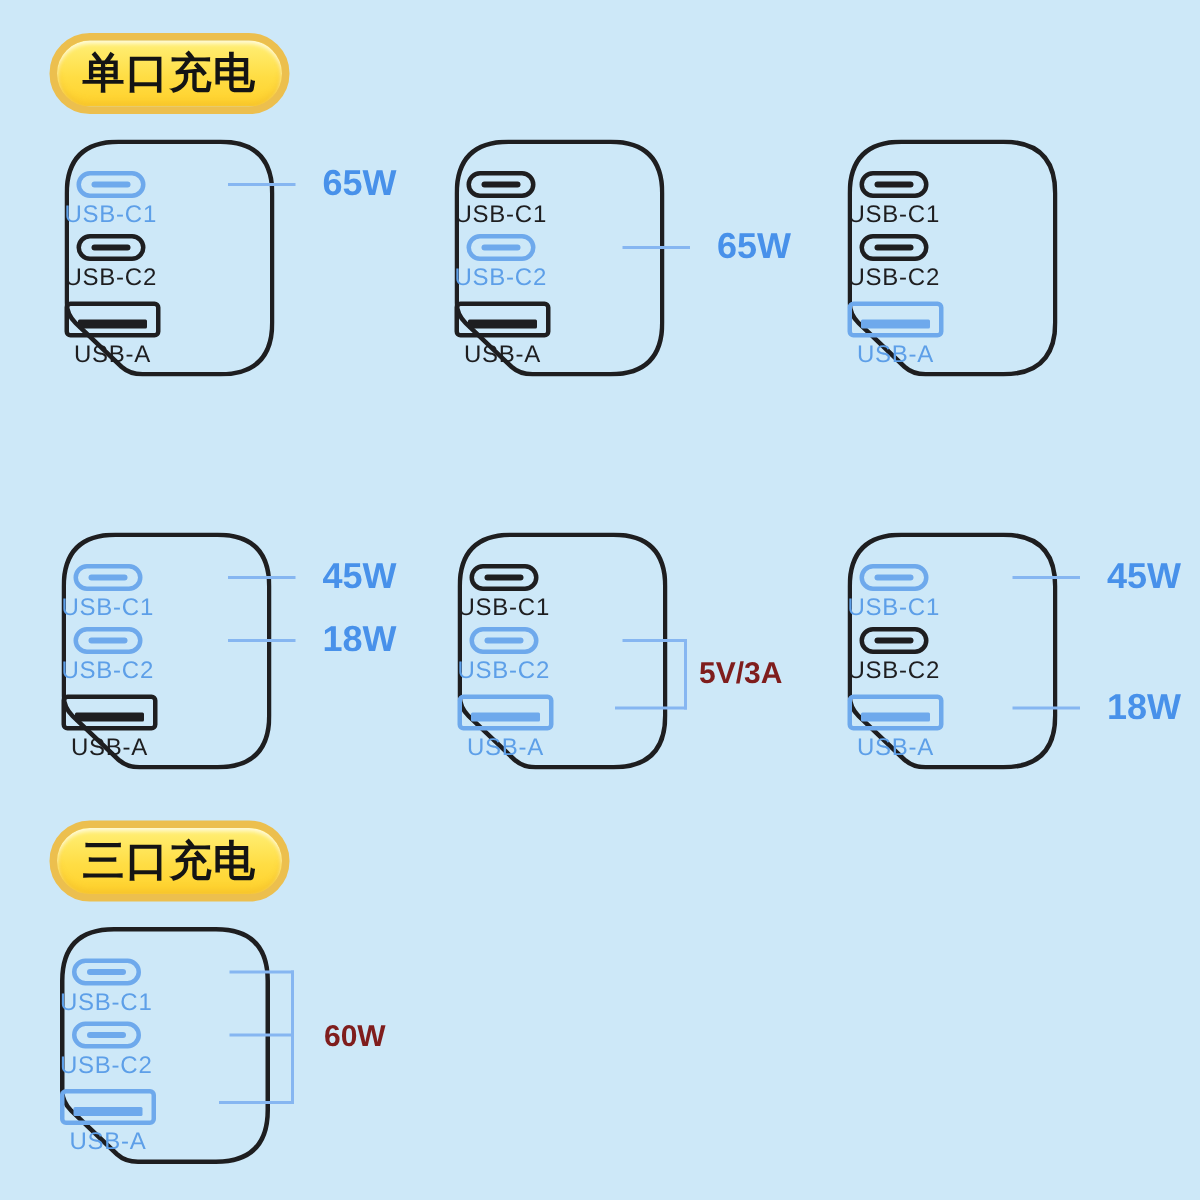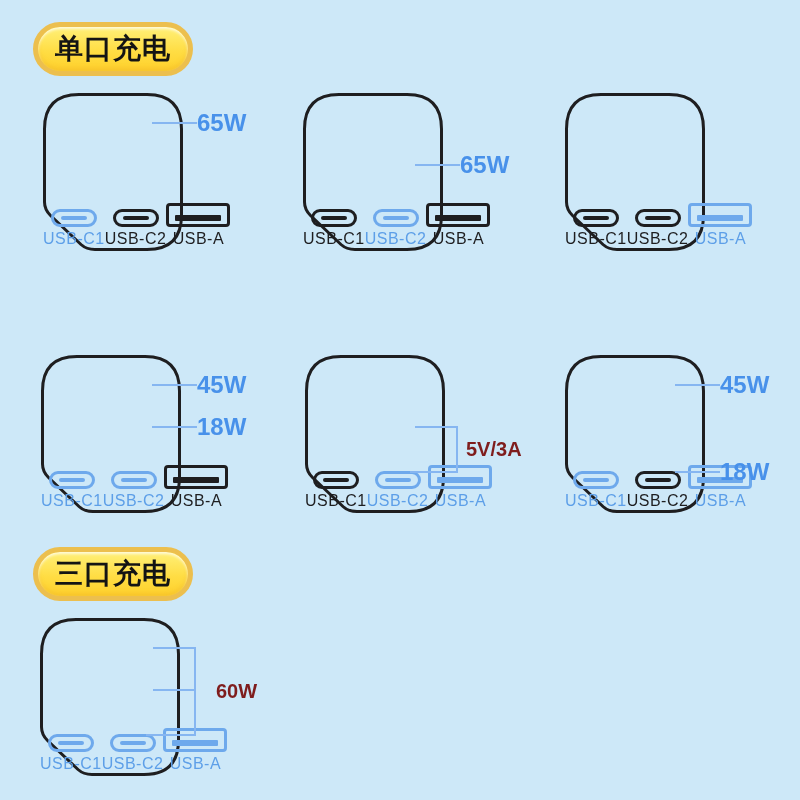--- a/index.html
+++ b/index.html
@@ -13,38 +13,38 @@
     border:5px solid #ecbf4e;border-radius:27px;
     background:linear-gradient(180deg,#fff078 0%,#ffdd44 55%,#ffd12b 100%);
     box-shadow:inset 0 2px 3px rgba(255,255,255,.75), inset 0 -3px 4px rgba(224,160,40,.25);
     display:flex;align-items:center;justify-content:center;
     font-size:28px;font-weight:bold;color:#141414;letter-spacing:1px;
   }
   
   .charger{position:absolute;width:140px;height:158px;}
   .charger svg{position:absolute;left:0;top:0;}
   .ports{position:absolute;left:0;top:0;width:140px;height:158px;
-    display:flex;flex-direction:row;align-items:flex-end;padding-top:21px;box-sizing:border-box;}
+    display:flex;flex-direction:column;align-items:flex-start;padding-top:21px;box-sizing:border-box;}
   .pblock{display:flex;flex-direction:column;align-items:center;}
   .pill{width:46px;height:18px;border:3px solid #1e1e20;border-radius:10px;
     box-sizing:border-box;position:relative;}
   .pill .bar{position:absolute;left:50%;top:50%;transform:translate(-50%,-50%);
     width:26px;height:4px;border-radius:2px;background:#1e1e20;display:block;}
   .usba{width:64px;height:24px;border:3px solid #1e1e20;border-radius:4px;
     box-sizing:border-box;position:relative;margin-top:3px;}
   .usba .bar{position:absolute;left:50%;bottom:3px;transform:translateX(-50%);
     width:46px;height:6px;border-radius:1px;background:#1e1e20;display:block;}
   .plabel{margin-top:3px;margin-bottom:3px;font-size:16px;line-height:18px;
     color:#1e1e20;letter-spacing:.5px;white-space:nowrap;}
   
   .b.pill,.b.usba{border-color:#6ea9ec;}
   .b .bar{background:#6ea9ec;}
   .plabel.b{color:#5d9fe8;}
   
-  .callout{position:absolute;height:26px;display:flex;align-items:center;gap:0;}
+  .callout{position:absolute;height:26px;display:flex;align-items:center;gap:18px;}
   .cline{width:45px;height:2px;background:#86b6f1;}
   .cpow{font-size:24px;line-height:26px;font-weight:bold;color:#4891ea;white-space:nowrap;}
   .hline,.vline{position:absolute;background:#86b6f1;}
   .hline{height:2px;}
   .vline{width:2px;}
   .bigpow{position:absolute;font-size:20px;line-height:26px;font-weight:bold;color:#7f1d1d;white-space:nowrap;}
 </style>
 </head>
 <body>
 

